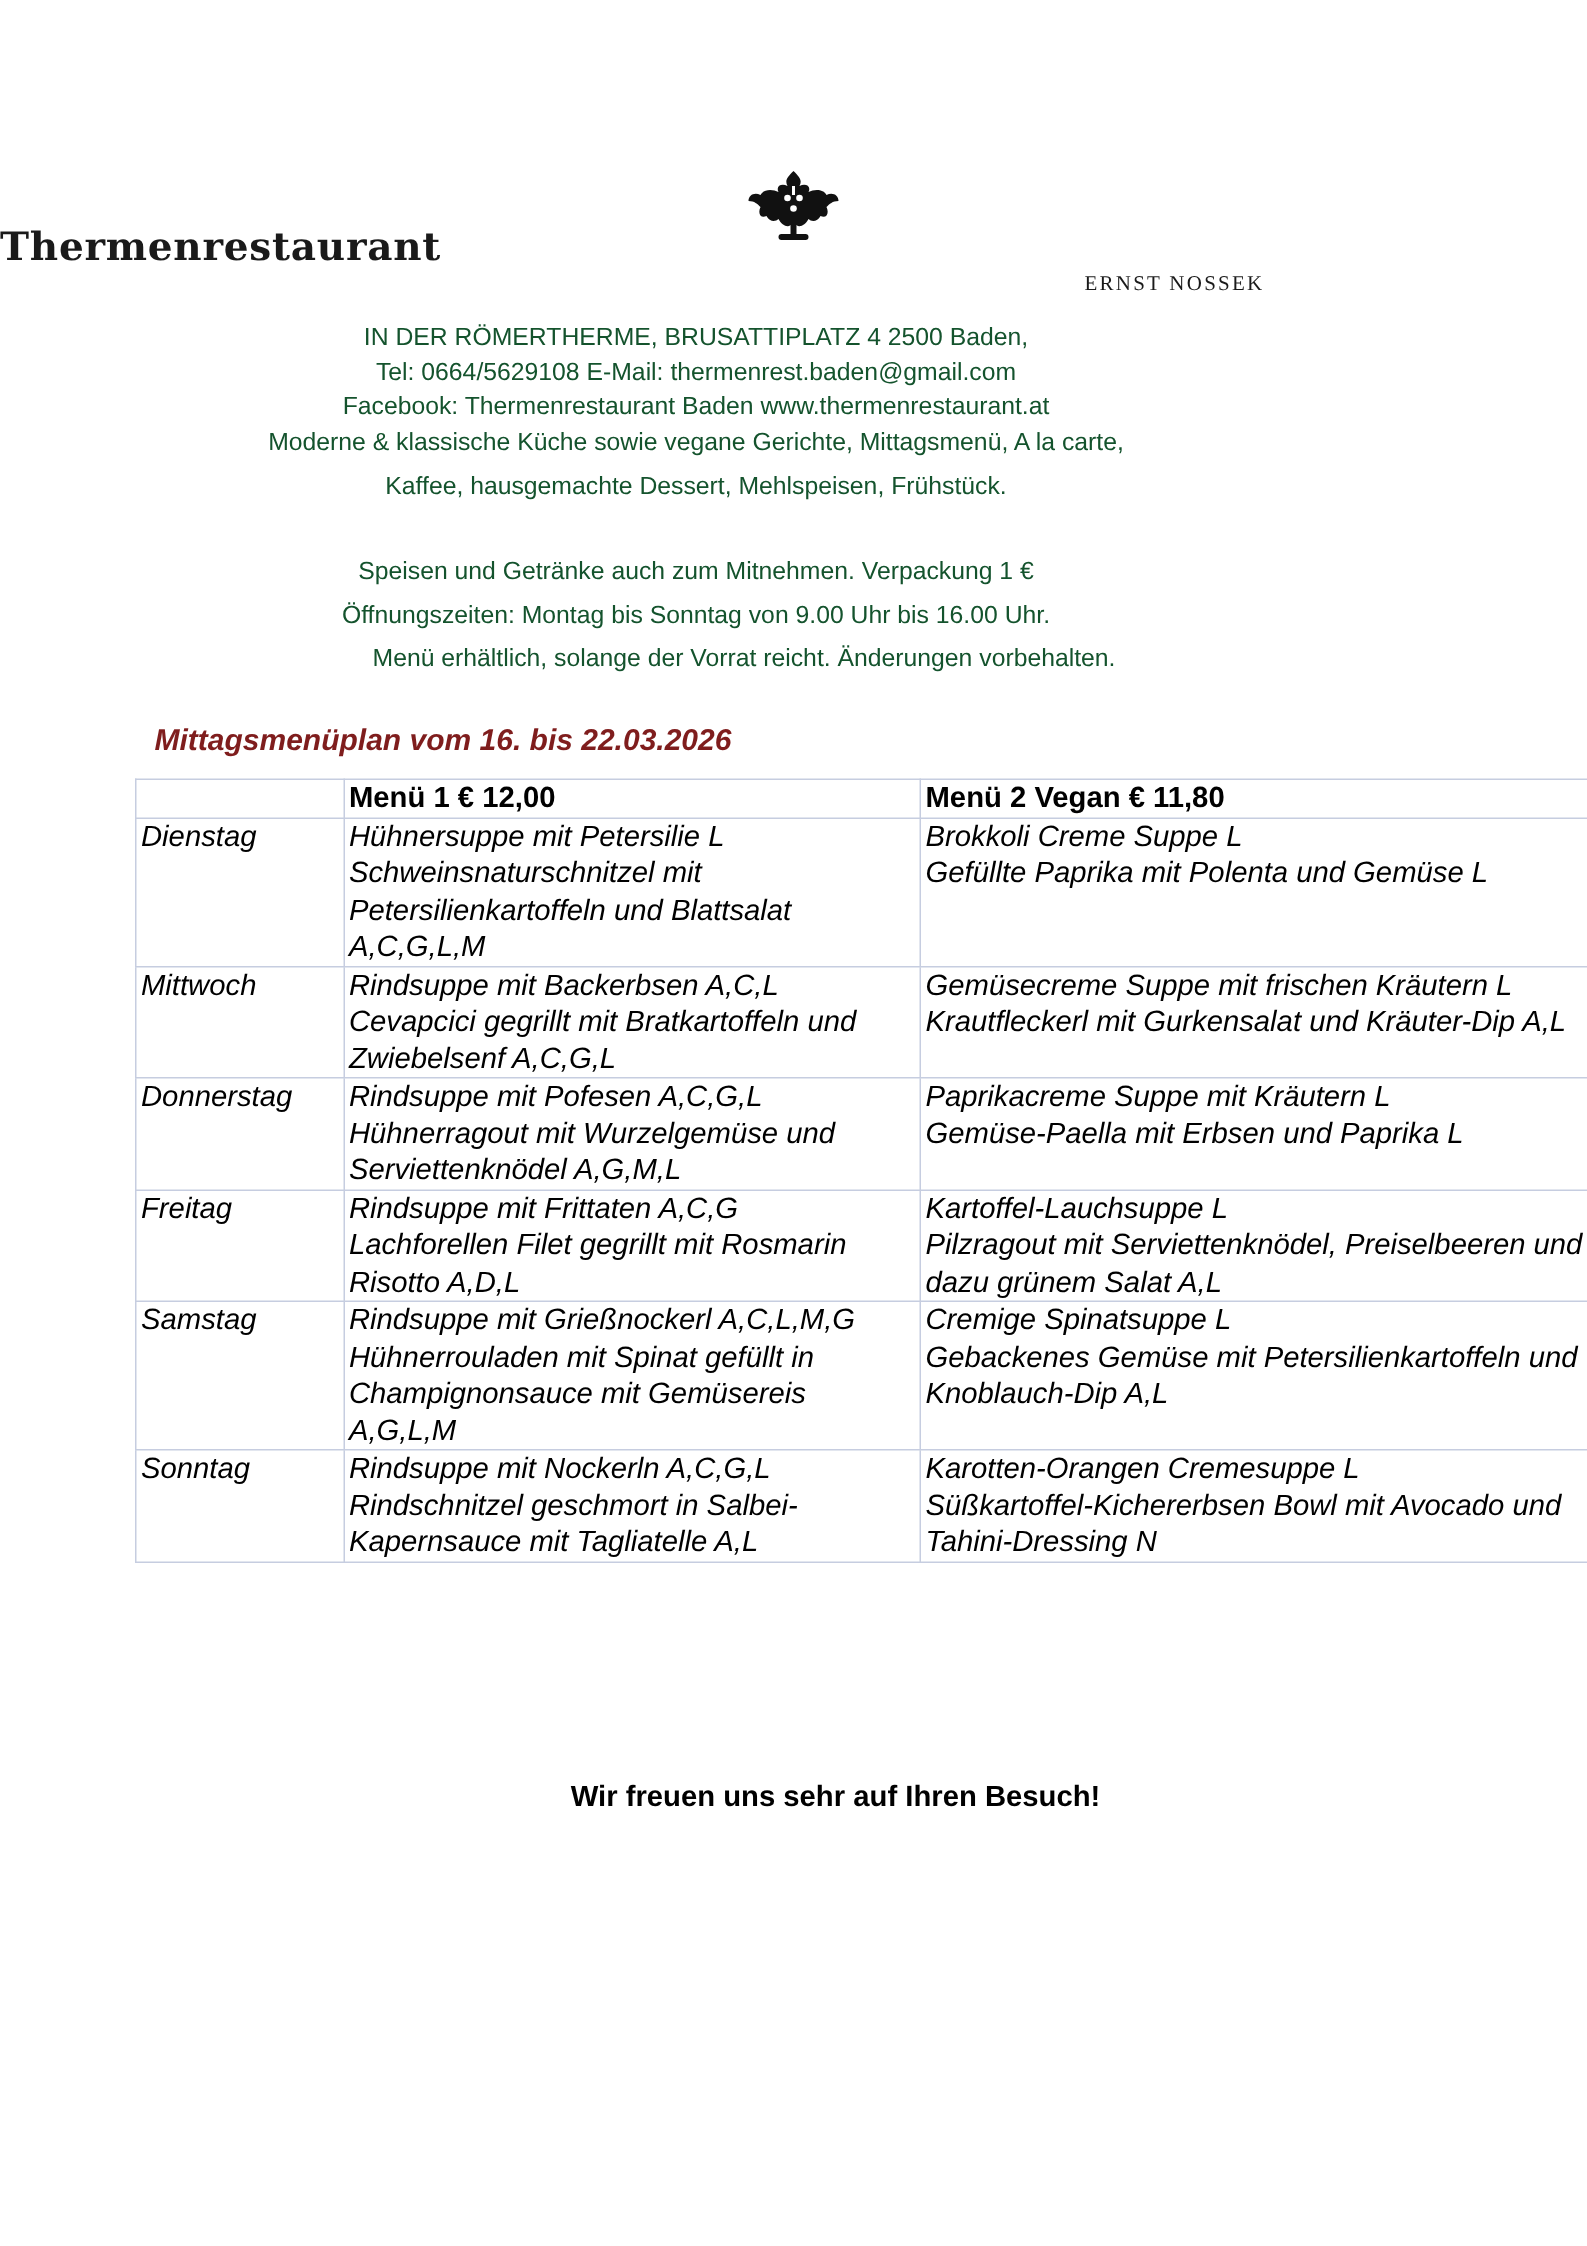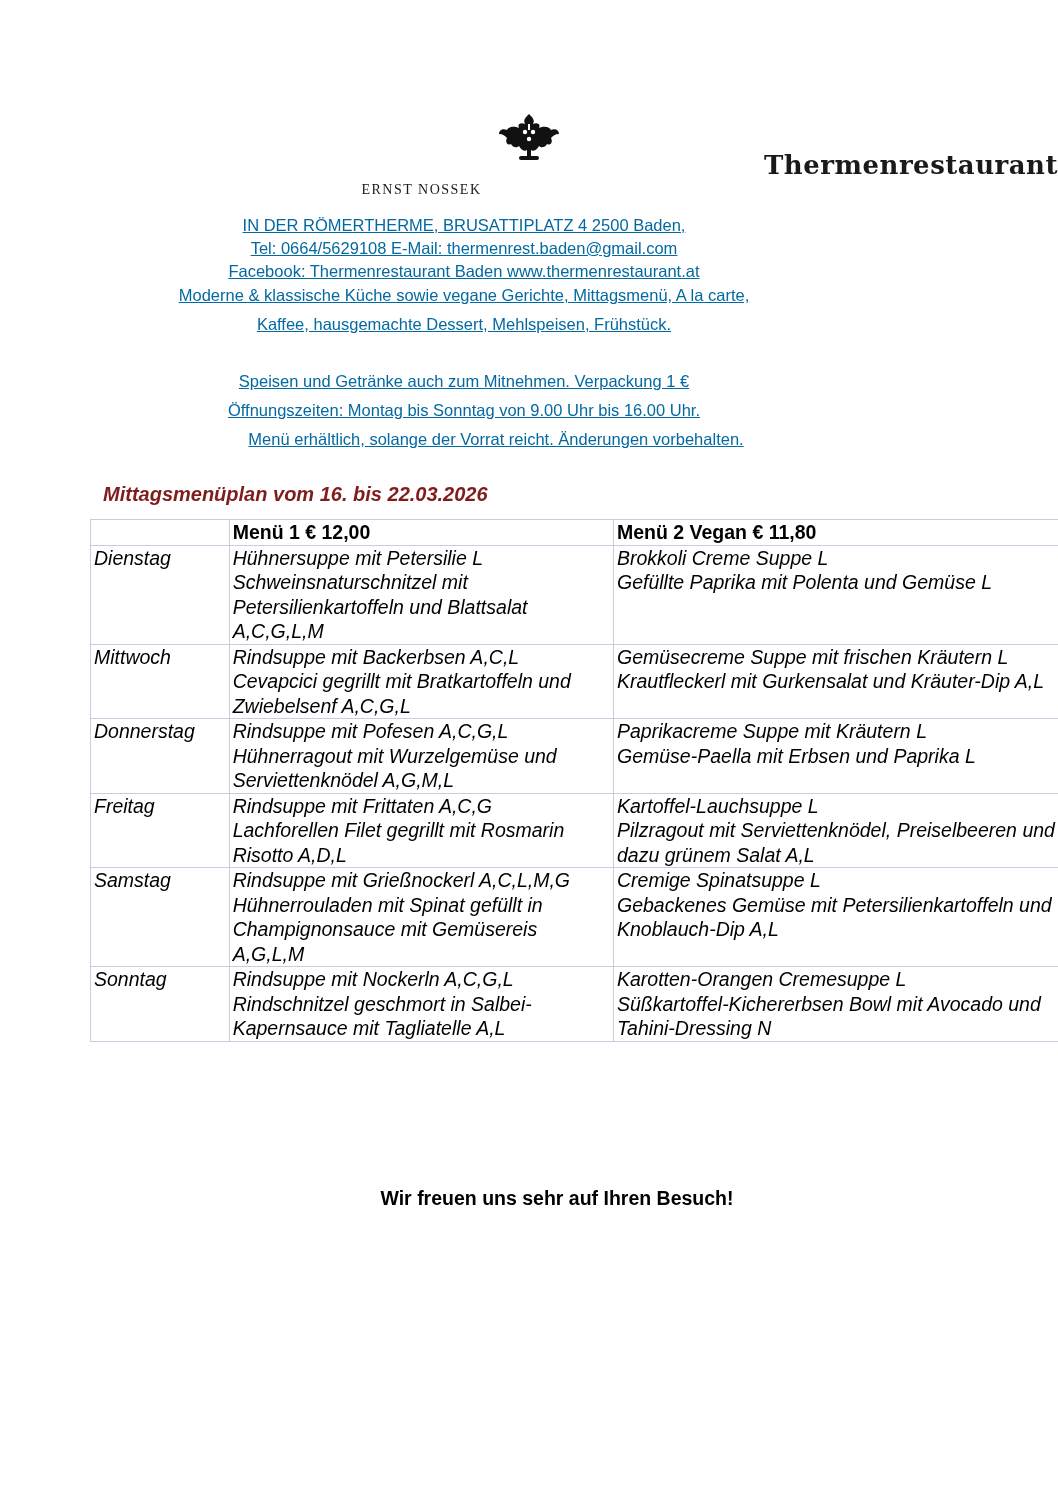--- a/index.html
+++ b/index.html
@@ -1,23 +1,23 @@
 <!DOCTYPE html>
 <html><head>
   <meta charset="utf-8">
   <style>
     html, body { margin: 0; padding: 0; background: #ffffff; }
     body { width: 1058px; height: 1497px; position: relative; overflow: hidden; font-family: "Liberation Sans", sans-serif; color: #000; }
 
     .logo { position: absolute; left: 0; width: 1058px; top: 112px; text-align: center; }
     .logo-ornament { display: block; margin: 0 auto; width: 64px; height: 50px; }
-    .logo-name { position: absolute; left: 0; width: 1058px; top: 150px; text-align: right; font-family: "DejaVu Serif", serif; font-size: 26px; font-weight: bold; letter-spacing: 0.5px; color: #1a1a1a; }
-    .logo-sub { position: absolute; left: 0; width: 843px; top: 182px; text-align: center; font-family: "Liberation Serif", serif; font-size: 14px; letter-spacing: 1.5px; color: #1a1a1a; }
+    .logo-name { position: absolute; left: 0; width: 1058px; top: 150px; text-align: left; font-family: "DejaVu Serif", serif; font-size: 26px; font-weight: bold; letter-spacing: 0.5px; color: #1a1a1a; }
+    .logo-sub { position: absolute; left: 0; width: 843px; top: 182px; text-align: right; font-family: "Liberation Serif", serif; font-size: 14px; letter-spacing: 1.5px; color: #1a1a1a; }
 
-    .info { position: absolute; left: 0; width: 928px; text-align: center; font-size: 16.5px; color: #0369a1; text-decoration: underline; }
+    .info { position: absolute; left: 0; width: 928px; text-align: center; font-size: 16.5px; color: #14532d; }
 
     .plan-title { position: absolute; left: 103px; top: 483px; font-size: 20px; font-weight: bold; font-style: italic; color: #7f1d1d; }
 
     table.menu { position: absolute; left: 90px; top: 519px; width: 976px; border-collapse: collapse; font-size: 19.5px; line-height: 24.5px; }
     table.menu td, table.menu th { border: 1px solid #c6cde0; vertical-align: top; padding: 0 3px; text-align: left; }
     table.menu th { font-weight: bold; font-style: normal; }
     table.menu td { font-style: italic; }
     col.c-day { width: 123px; }
     col.c-m1 { width: 341px; }
     col.c-m2 { width: 401px; }

